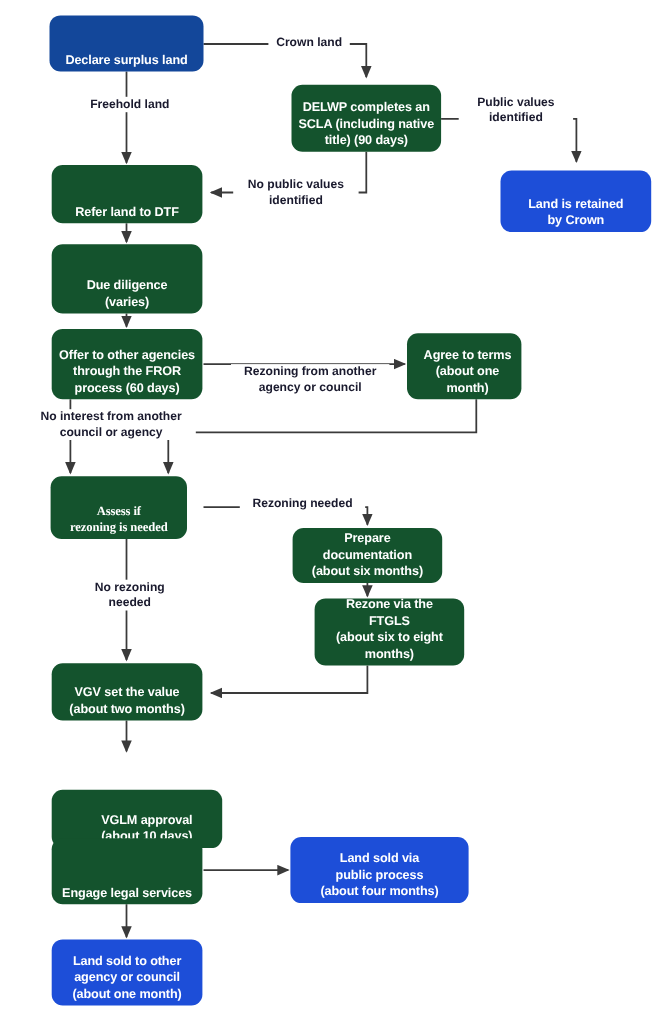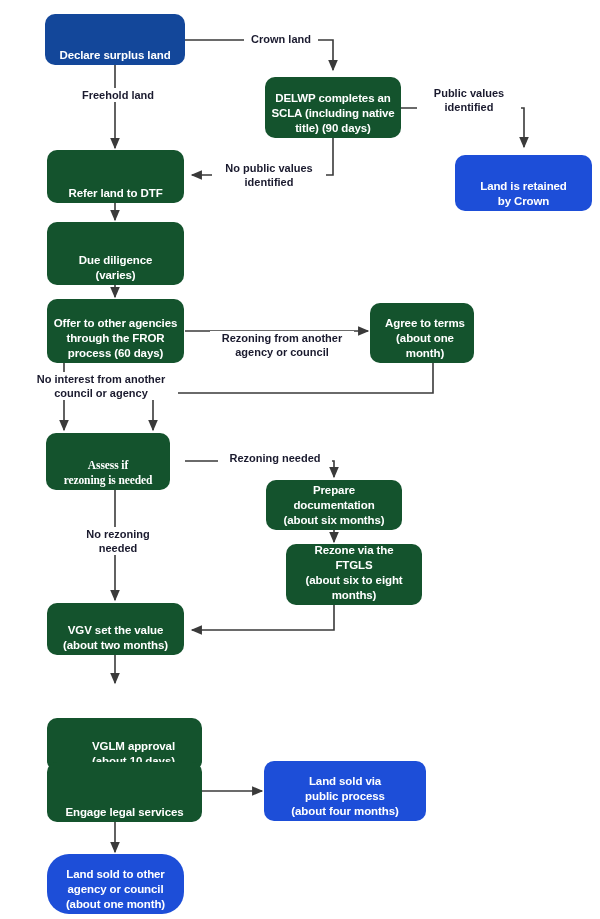--- a/index.html
+++ b/index.html
@@ -167,31 +167,31 @@
   <div class="node step" style="left:47px; top:603px; width:137px; height:52px;">
     <span class="node-label">VGV set the value
 (about two months)</span>
   </div>
 
   <div class="node step" style="left:47px; top:718px; width:155px; height:53px;padding-left:24px;">
     <span class="node-label">VGLM approval
 (about 10 days)</span>
   </div>
 
-  <div class="node step" style="left:47px; top:762px; width:155px; height:60px;">
+  <div class="node step" style="left:47px; top:762px; width:137px; height:60px;">
     <span class="node-label">Engage legal services</span>
   </div>
 
   <div class="node end" style="left:264px; top:761px; width:162px; height:60px;">
     <span class="node-label">Land sold via
 public process
 (about four months)</span>
   </div>
 
-  <div class="node end" style="left:47px; top:854px; width:137px; height:60px;border-radius:22px;">
+  <div class="node end" style="left:47px; top:854px; width:137px; height:60px;">
     <span class="node-label">Land sold to other
 agency or council
 (about one month)</span>
   </div>
 
   <div class="edge-label" style="left:244px; top:32px; width:70px;">Crown land</div>
 
   <div class="edge-label" style="left:70px; top:88px; width:92px;">Freehold land</div>
 
   <div class="edge-label" style="left:417px; top:86px; width:100px;">Public values

